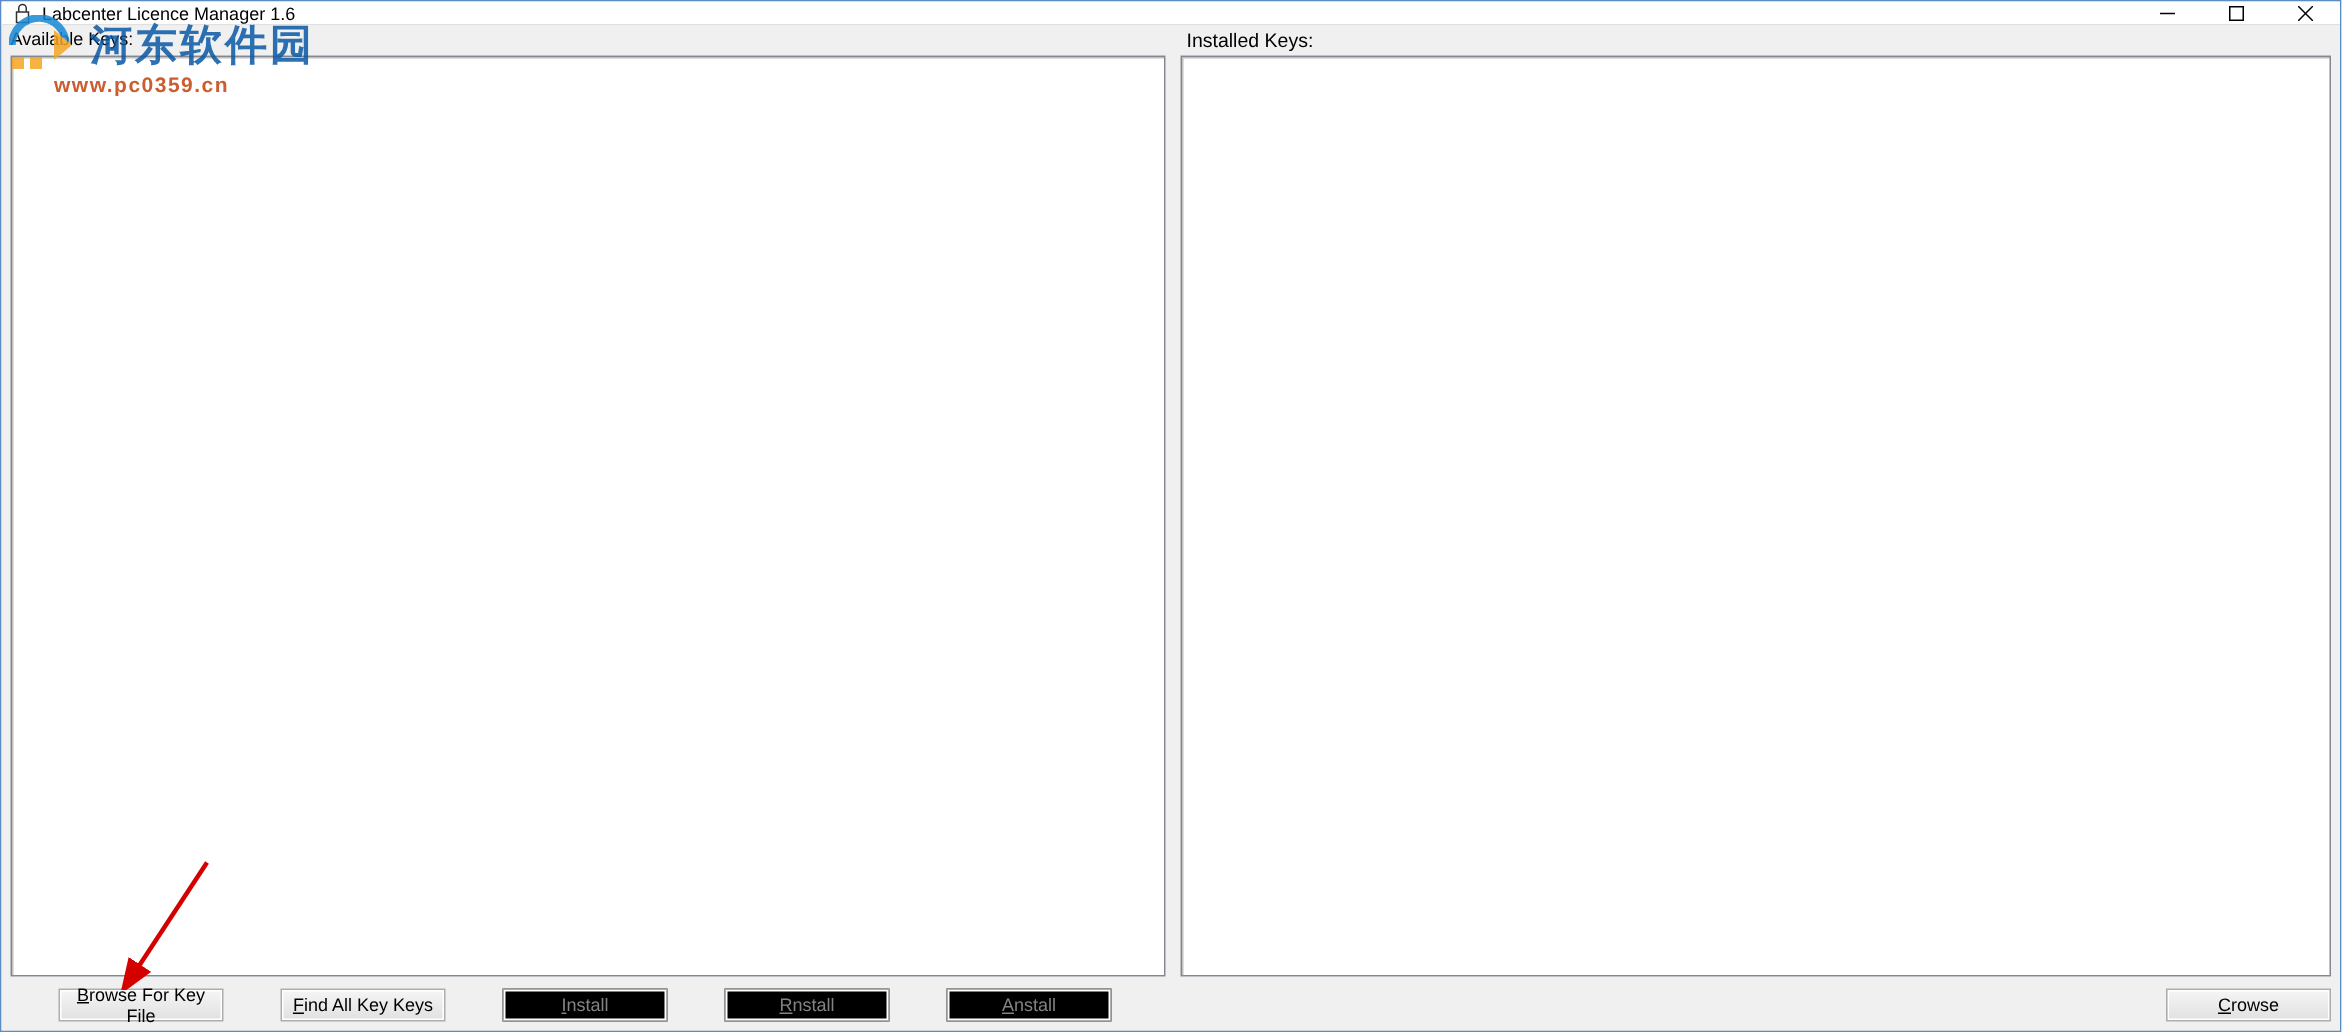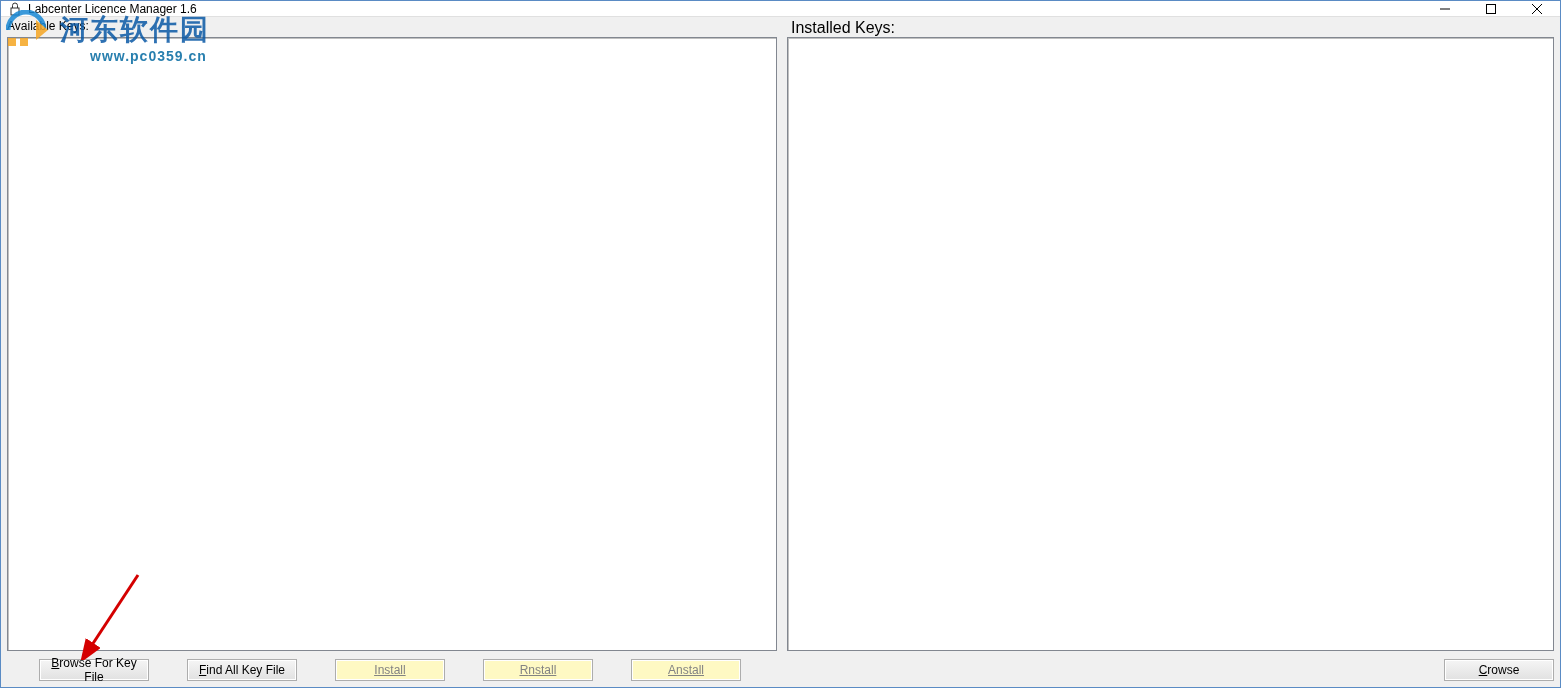--- a/index.html
+++ b/index.html
@@ -85,21 +85,21 @@
     }
     
     .panel-label-left {
       width: 770px;
       font-size: 12px;
       color: #000;
     }
     
     .panel-label-right {
       flex: 1;
-      font-size: 16px;
+      font-size: 13px;
       color: #000;
       padding-left: 4px;
     }
     
     .panels-row {
       display: flex;
       flex: 1;
       gap: 10px;
     }
     
@@ -136,22 +136,21 @@
       display: flex;
       align-items: center;
       justify-content: center;
       box-shadow: 0 0 0 1px #fff inset;
       margin-left: 32px;
     }
     
     .btn.disabled {
       color: #838383;
       cursor: default;
-      background: #fef9c3;
-      text-decoration: underline;
+      background: #000000;
     }
     
     .btn-close {
       margin-left: auto;
     }
     
     .btn-text u {
       text-decoration: underline;
     }
     
@@ -174,24 +173,24 @@
     .watermark-cn {
       font-size: 28px;
       font-weight: bold;
       color: #0a59a6;
       letter-spacing: 2px;
     }
     
     .watermark-url {
       font-size: 14px;
       font-weight: bold;
-      color: #0369a1;
+      color: #c2410c;
       letter-spacing: 1px;
       margin-top: -2px;
-      margin-left: 84px;
+      margin-left: 30px;
     }
     
     
     .annotation-arrow {
       position: absolute;
       left: 78px;
       top: 570px;
       pointer-events: none;
       z-index: 50;
     }
@@ -239,21 +238,21 @@
     <div class="panels-row">
       <div class="panel panel-left"></div>
       <div class="panel panel-right"></div>
     </div>
 
     <div class="button-row">
       <button class="btn">
         <span class="btn-text"><u>B</u><span>rowse For Key File</span></span>
       </button>
       <button class="btn">
-        <span class="btn-text"><u>F</u><span>ind All Key File</span></span>
+        <span class="btn-text"><u>F</u><span>ind All Key Keys</span></span>
       </button>
       <button class="btn disabled">
         <span class="btn-text"><u>I</u><span>nstall</span></span>
       </button>
       <button class="btn disabled">
         <span class="btn-text"><u>R</u><span>nstall</span></span>
       </button>
       <button class="btn disabled">
         <span class="btn-text"><u>A</u><span>nstall</span></span>
       </button>

